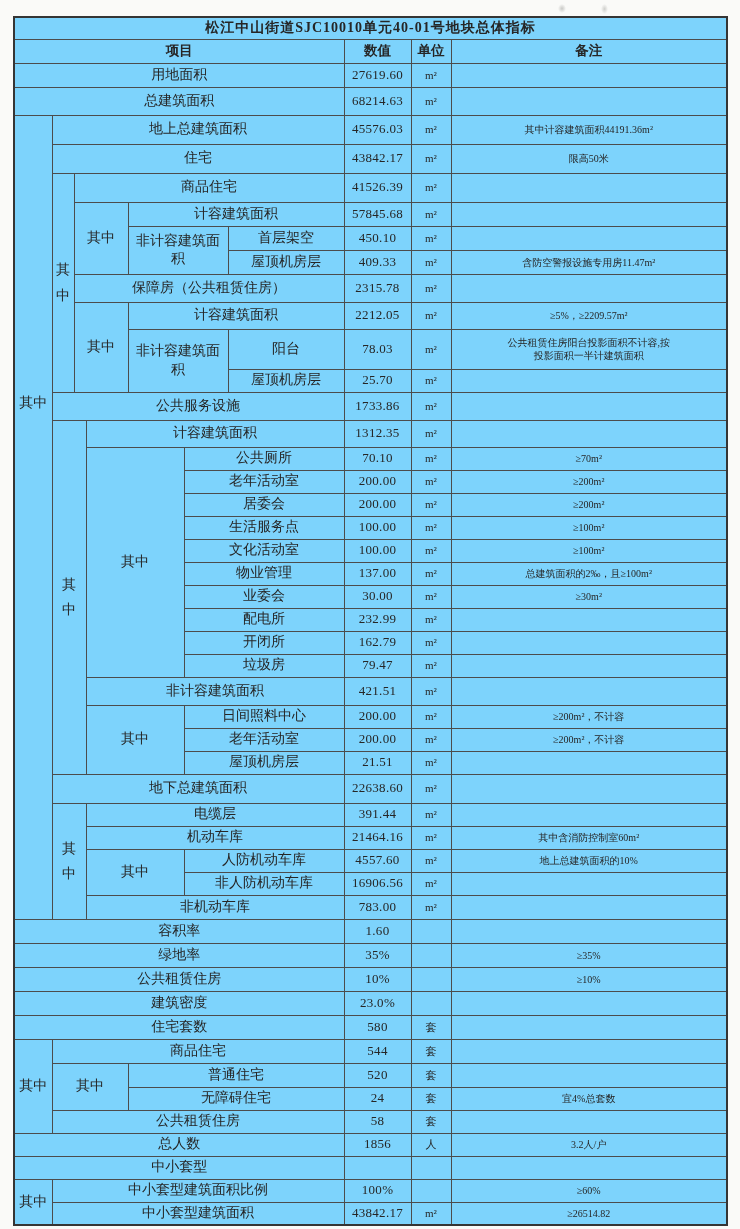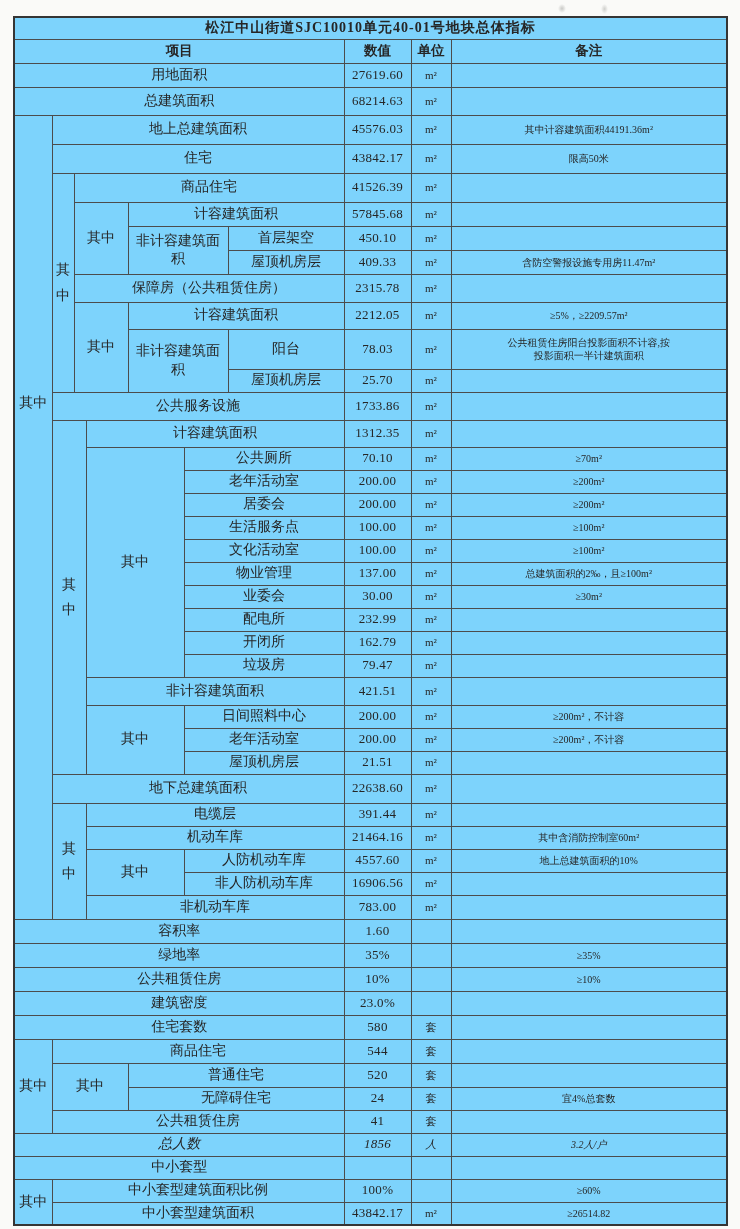--- a/index.html
+++ b/index.html
@@ -349,25 +349,25 @@
           <td class="rem"><span></span></td>
         </tr>
         <tr style="height: 23px;">
           <td colspan="3" class="lab"><span>无障碍住宅</span></td>
           <td class="val"><span>24</span></td>
           <td class="unit"><span>套</span></td>
           <td class="rem"><span>宜4%总套数</span></td>
         </tr>
         <tr style="height: 23px;">
           <td colspan="6" class="lab"><span>公共租赁住房</span></td>
-          <td class="val"><span>41</span></td>
-          <td class="unit"><span>套</span></td>
-          <td class="rem"><span></span></td>
-        </tr>
-        <tr style="height: 23px; font-style: italic;">
+          <td class="val"><span>58</span></td>
+          <td class="unit"><span>套</span></td>
+          <td class="rem"><span></span></td>
+        </tr>
+        <tr style="height: 23px;">
           <td colspan="7" class="lab"><span>总人数</span></td>
           <td class="val"><span>1856</span></td>
           <td class="unit"><span>人</span></td>
           <td class="rem"><span>3.2人/户</span></td>
         </tr>
         <tr style="height: 23px;">
           <td colspan="7" class="lab"><span>中小套型</span></td>
           <td class="val"><span></span></td>
           <td class="unit"><span></span></td>
           <td class="rem"><span></span></td>

